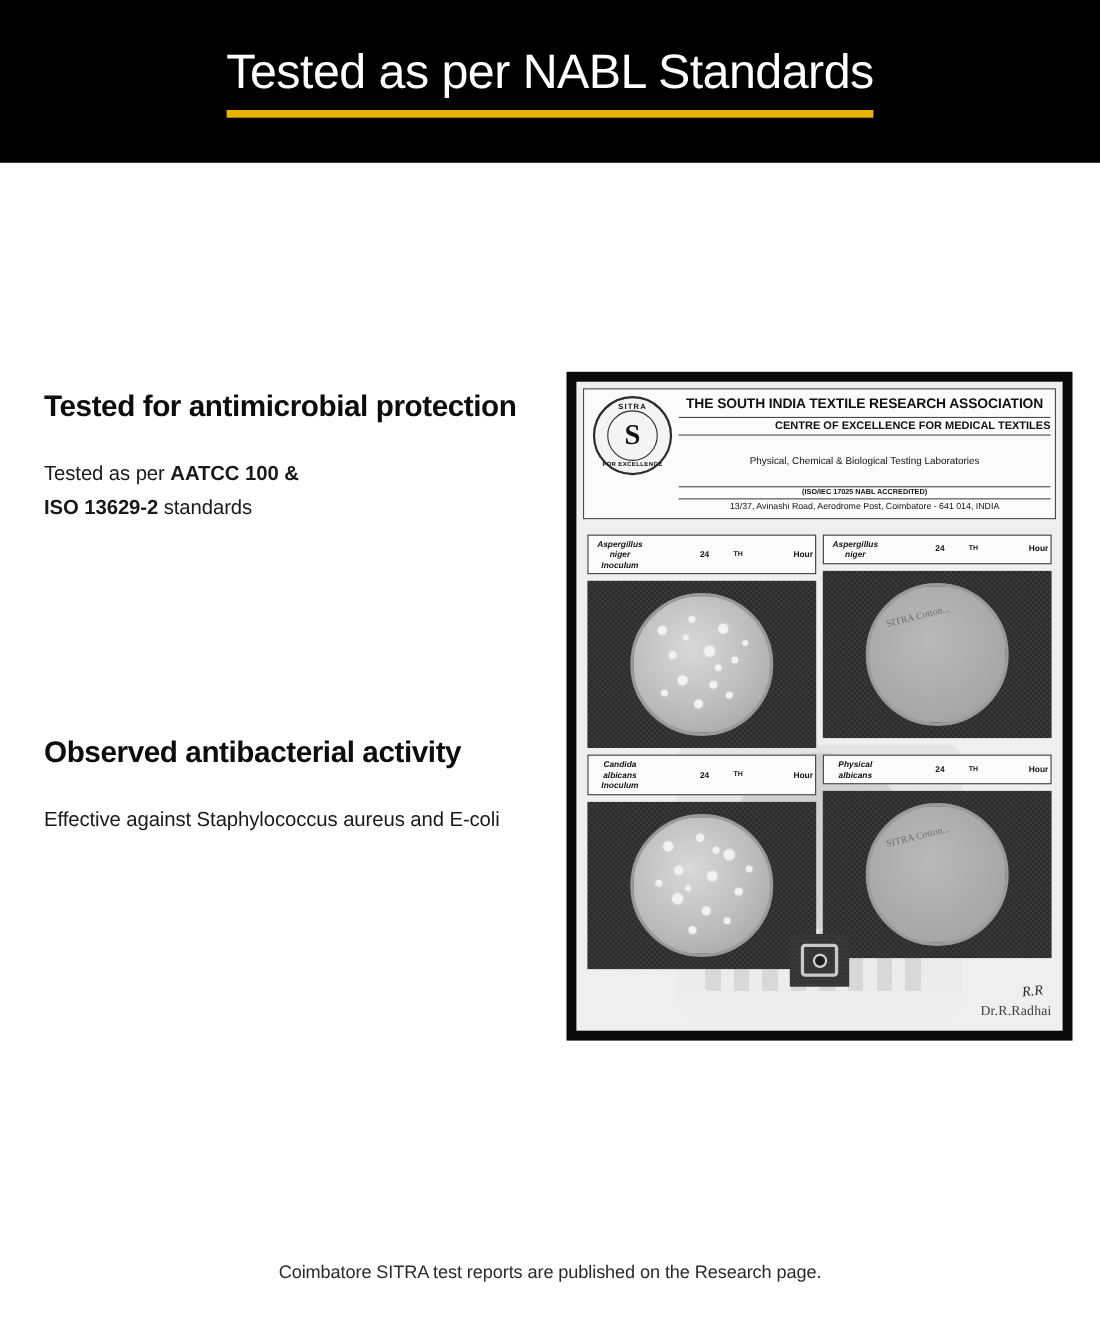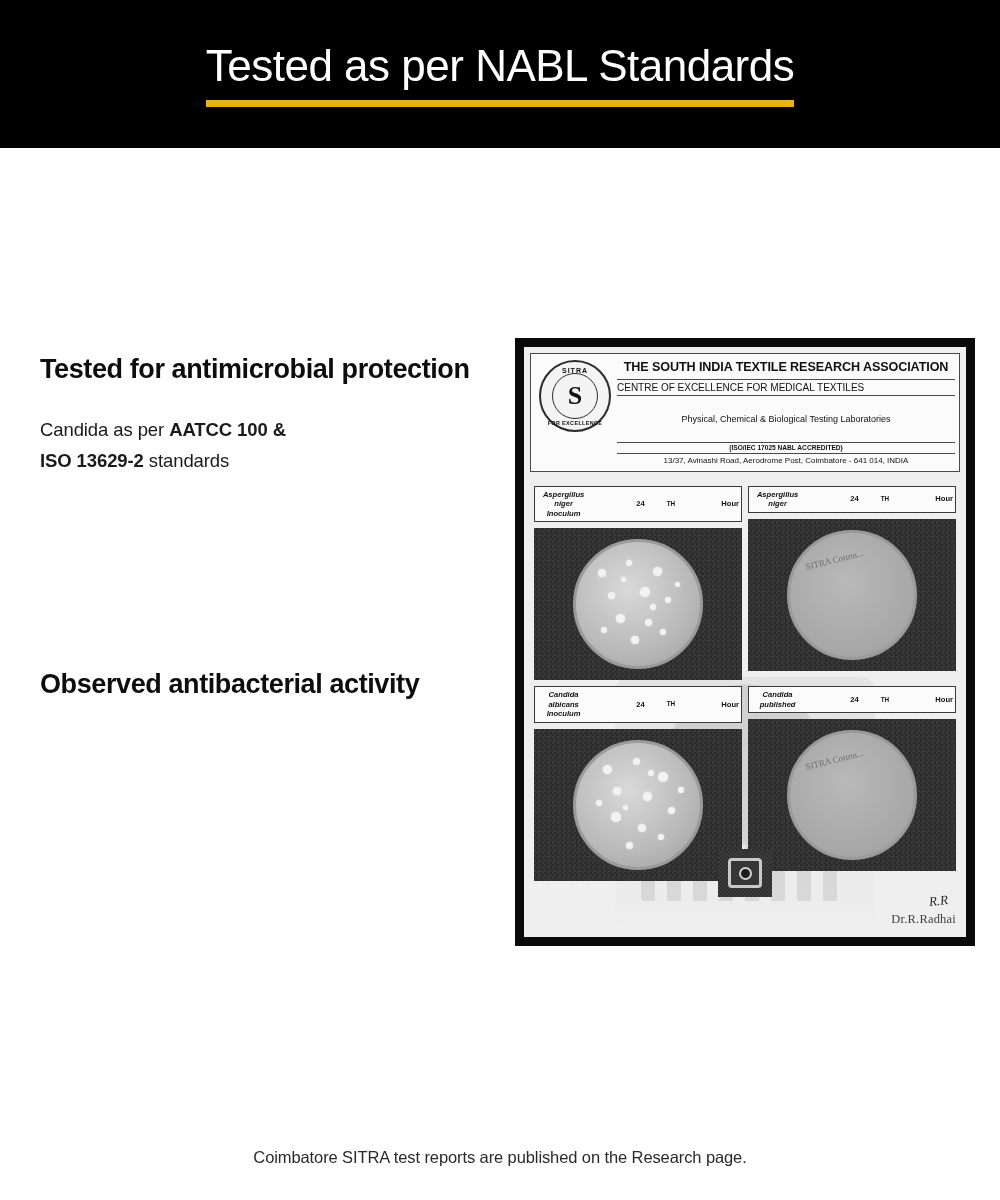--- a/index.html
+++ b/index.html
@@ -108,21 +108,21 @@
   }
   .cert-logo-bottom {
     position: absolute; bottom: 4px; left: 0; width: 100%;
     text-align: center; font-size: 5.4px; font-weight: 700; letter-spacing: .4px;
   }
   .cert-title {
     text-align: center; font-size: 12.6px; font-weight: 700;
     letter-spacing: -0.1px; line-height: 1.25; padding: 2px 0 3px;
   }
   .cert-sub1 {
-    text-align: left; font-size: 10px; font-weight: 400;
+    text-align: right; font-size: 10px; font-weight: 700;
     border-top: 1px solid #4a4a4a; padding: 2px 0;
   }
   .cert-sub2 {
     text-align: center; font-size: 9px; font-weight: 400;
     border-top: 1px solid #4a4a4a; padding: 18px 0;
   }
   .cert-sub3 {
     text-align: center; font-size: 6.6px; font-weight: 700;
     border-top: 1px solid #4a4a4a; padding: 1.5px 0;
   }
@@ -232,25 +232,26 @@
 <div class="page">
 
   <div class="banner">
     <div class="banner-title">Tested as per NABL Standards</div>
   </div>
 
   <div class="left-col">
 
     <div class="block">
       <h2 class="block-heading">Tested for antimicrobial protection</h2>
-      <p class="block-body"><span>Candida as per </span><b>AATCC 100 &amp;</b><br><b>ISO 13629-2</b><span> standards</span></p>
+      <p class="block-body"><span>Tested as per </span><b>AATCC 100 &amp;</b><br><b>ISO 13629-2</b><span> standards</span></p>
     </div>
 
     <div class="block block-2">
       <h2 class="block-heading">Observed antibacterial activity</h2>
+      <p class="block-body">Effective against Staphylococcus aureus and E-coli</p>
     </div>
 
   </div>
 
   <div class="cert-wrap">
     <div class="cert">
 
       <div class="cert-watermark"></div>
 
       <div class="cert-head">
@@ -326,21 +327,21 @@
                   <i style="left:82%;top:36%;width:6px;height:6px"></i>
                 <i style="left:58%;top:22%;width:6px;height:6px"></i>
                   <i style="left:38%;top:50%;width:5px;height:5px"></i>
               </div>
             </div>
           </div>
         </div>
 
         <div class="plate-cell">
           <div class="plate-label">
-            <span>Candida published</span>&nbsp;<span class="up">24</span><sup class="up">TH</sup>&nbsp;<span class="up">Hour</span>
+            <span>Physical albicans</span>&nbsp;<span class="up">24</span><sup class="up">TH</sup>&nbsp;<span class="up">Hour</span>
           </div>
           <div class="plate-photo">
             <div class="dish clear">
               <div class="streak">SITRA Cotton...</div>
             </div>
           </div>
         </div>
 
       </div>
 

